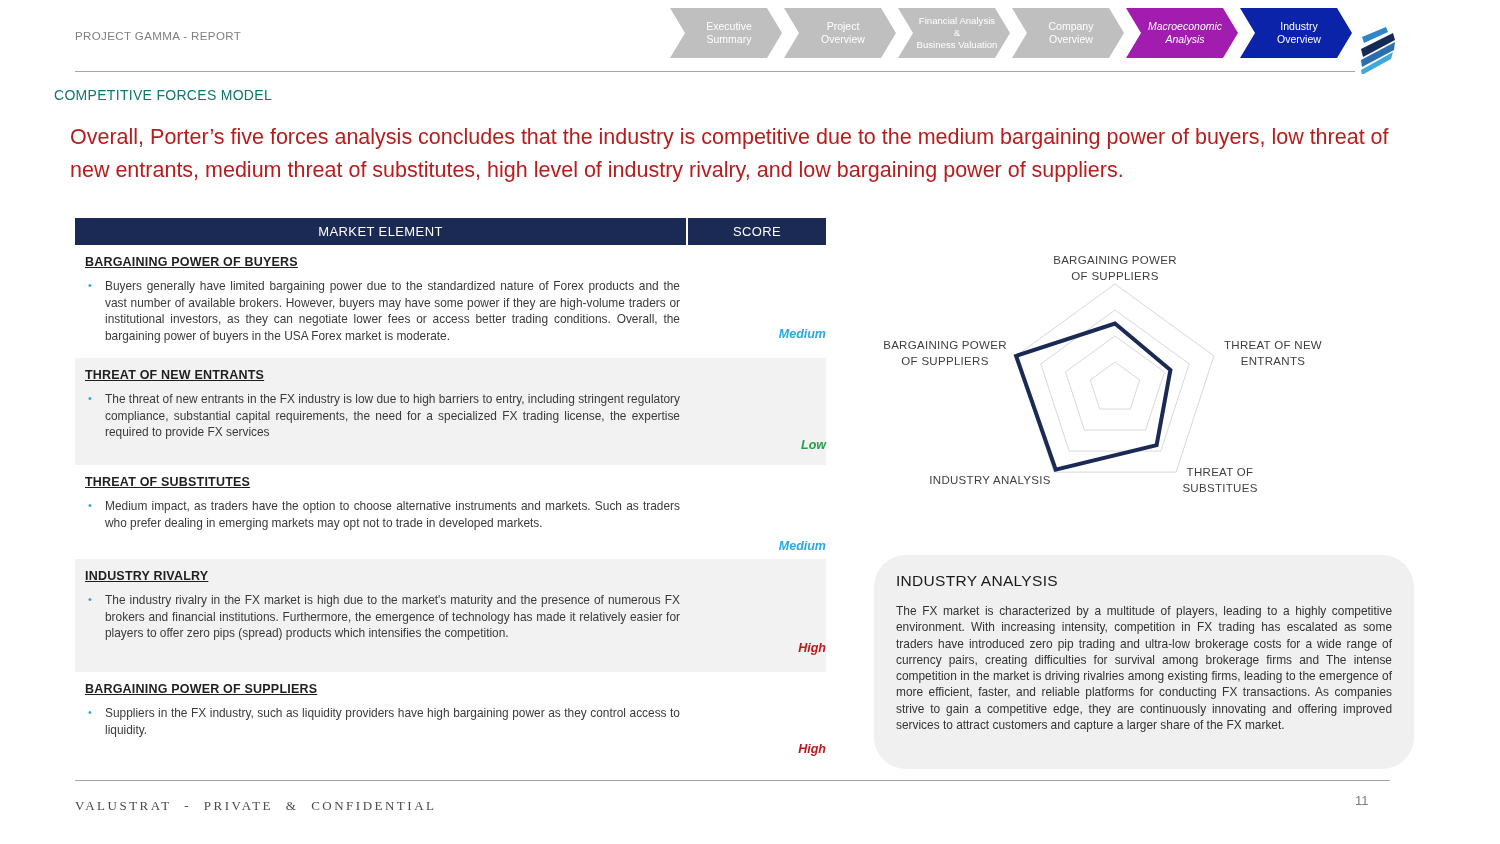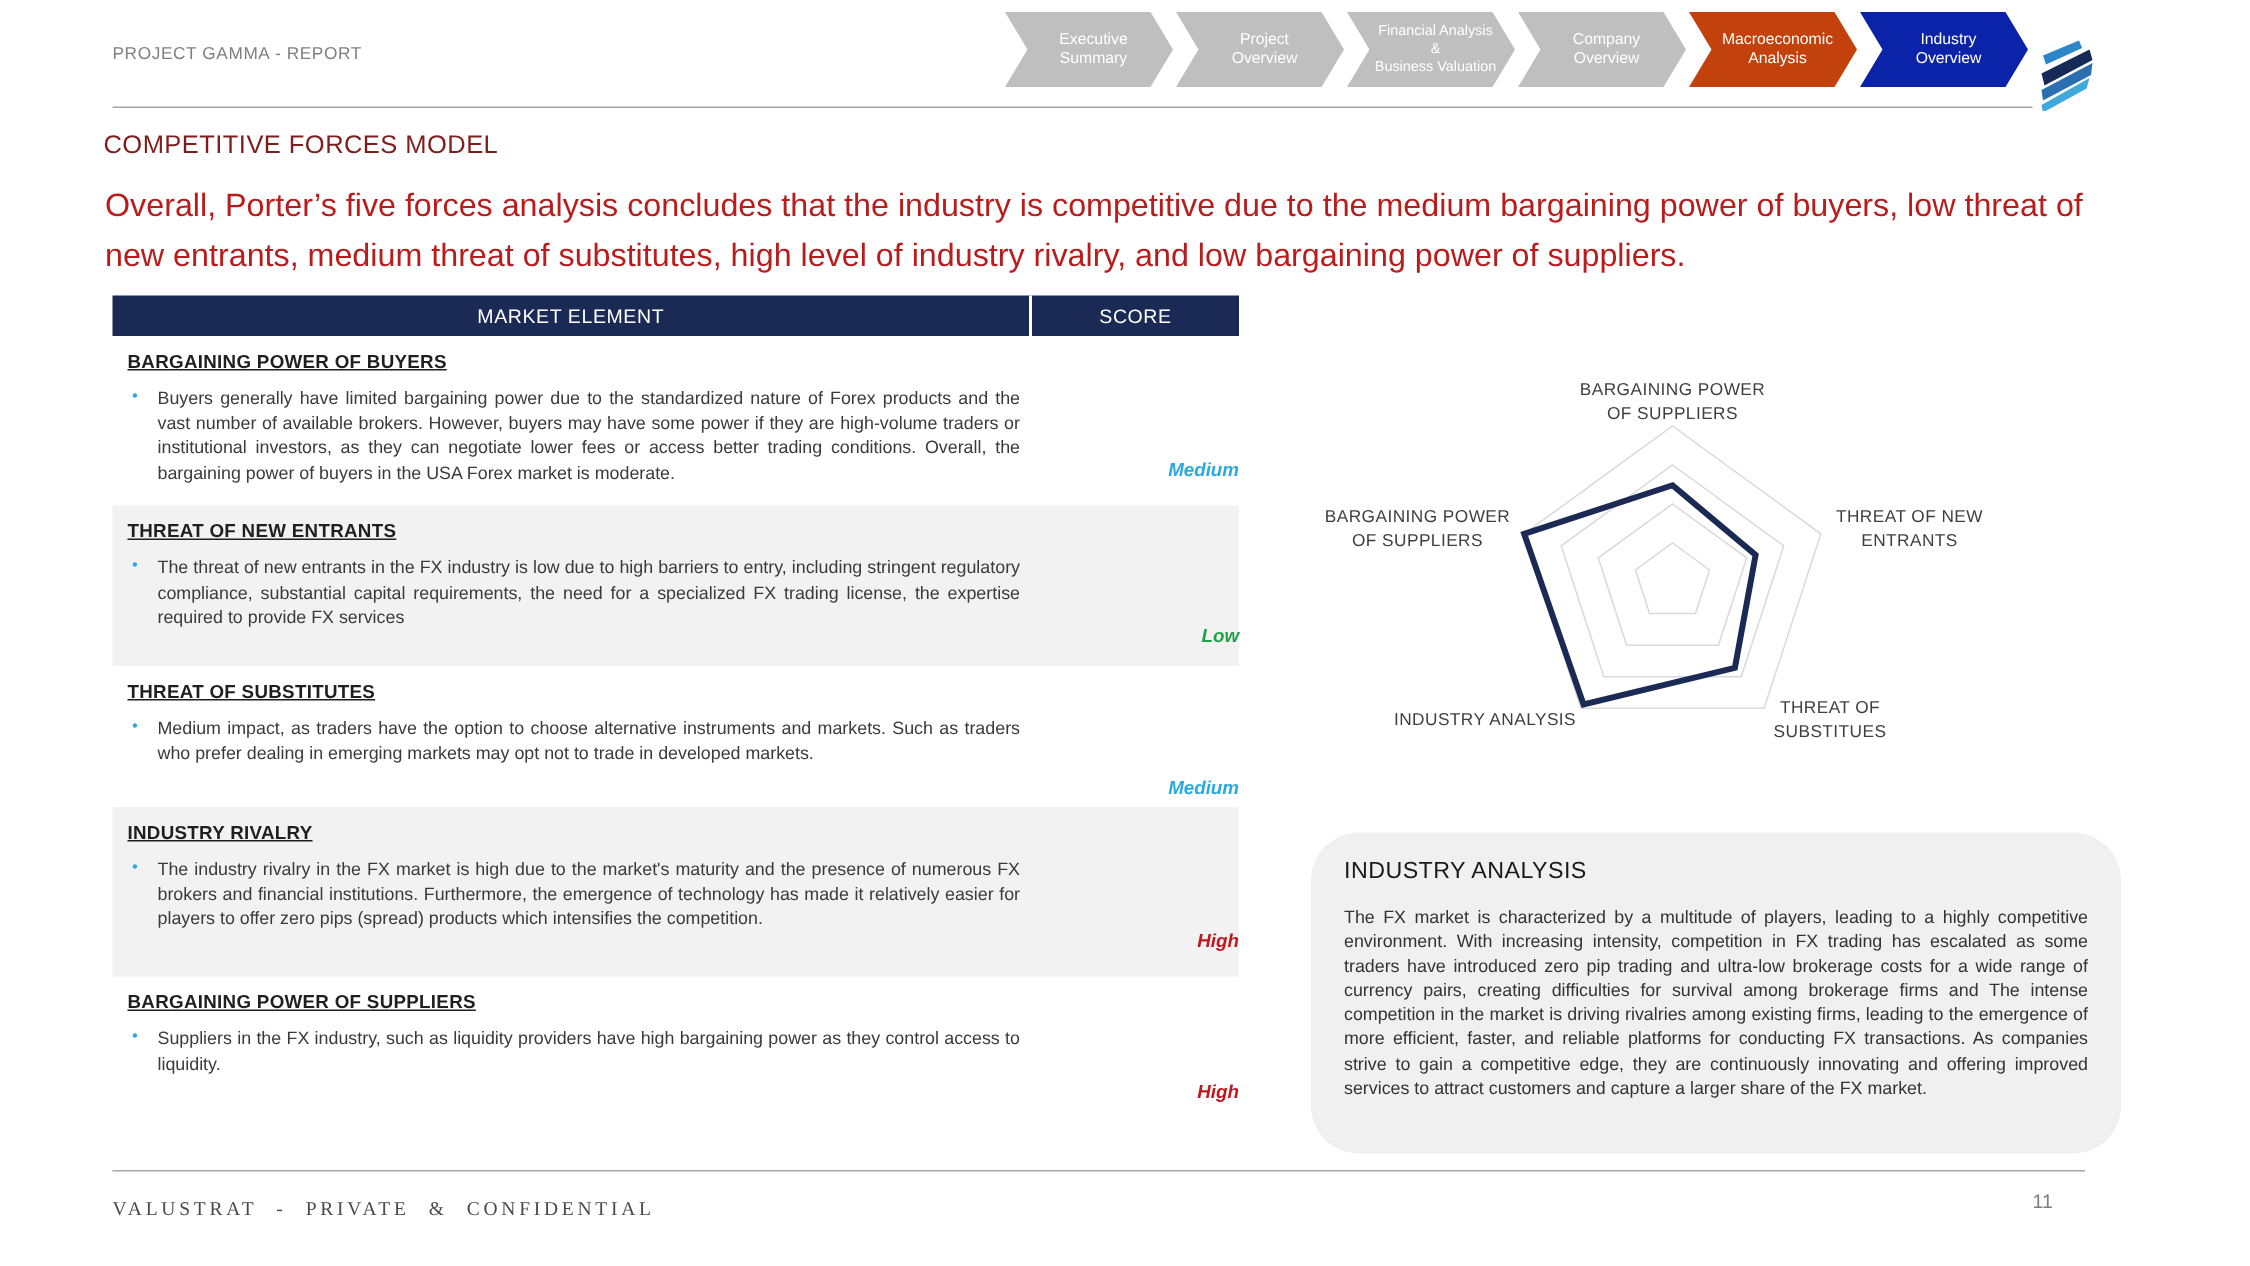--- a/index.html
+++ b/index.html
@@ -11,21 +11,21 @@
   .header-rule { position:absolute; left:75px; top:71px; width:1280px; height:1px; background:#a6a6a6; }
   .crumbs { position:absolute; left:668px; top:8px; display:flex; height:44px; }
   .crumb { position:relative; width:112px; height:50px; margin-left:2px; color:#fff;
            display:flex; align-items:center; justify-content:center; text-align:center;
            font-size:10.5px; line-height:1.25; white-space:pre-line; padding:0 10px 0 16px;
            clip-path:polygon(0 0, calc(100% - 15px) 0, 100% 50%, calc(100% - 15px) 100%, 0 100%, 15px 50%); }
   .crumb.small { font-size:9.6px; }
   .logo { position:absolute; left:1352px; top:22px; }
 
   
-  .kicker { position:absolute; left:69px; top:87px; font-size:17px; color:#7f1d1d; letter-spacing:.3px; }
+  .kicker { position:absolute; left:54px; top:87px; font-size:14px; color:#0f766e; letter-spacing:.3px; }
   .main-title { position:absolute; left:70px; top:121px; width:1320px; font-size:21.5px; line-height:1.55; }
 
   
   .forces-table { position:absolute; left:75px; top:197px; width:751px; }
   .t-head { display:grid; grid-template-columns:611px 140px; height:27px; }
   .t-head .cell { color:#fff; font-size:13px; display:flex; align-items:center; justify-content:center; letter-spacing:.4px; }
   .t-head .cell + .cell { border-left:2px solid #fff; }
   .t-row { display:grid; grid-template-columns:611px 140px; }
   .t-row.shaded { background:#f2f2f2; }
   .t-row:nth-of-type(2) { height:113px; }
@@ -78,42 +78,42 @@
   <div class="crumbs">
     <div class="crumb" style="background-color: rgb(191, 191, 191);">Executive
 Summary</div>
     <div class="crumb" style="background-color: rgb(191, 191, 191);">Project
 Overview</div>
     <div class="crumb small" style="background-color: rgb(191, 191, 191);">Financial Analysis
 &amp;
 Business Valuation</div>
     <div class="crumb" style="background-color: rgb(191, 191, 191);">Company
 Overview</div>
-    <div class="crumb" style="background-color: #c2410c;">Macroeconomic
+    <div class="crumb" style="background-color: #a21caf; font-style: italic;">Macroeconomic
 Analysis</div>
     <div class="crumb" style="background-color: rgb(11, 35, 168);">Industry
 Overview</div>
   </div>
 
   <div class="logo">
     <svg width="46" height="52" viewBox="0 0 46 52">
       <polygon points="10,15 34,5 36,10 12,21" fill="#2C86C8"></polygon>
       <polygon points="9,27 41,11 43,18 11,35" fill="#152A56"></polygon>
       <polygon points="9,38 43,20 42,28 10,45" fill="#2C6FB0"></polygon>
       <polygon points="9,48 41,30 39,37 10,53" fill="#3FA9DC"></polygon>
     </svg>
   </div>
 
   <div class="header-rule"></div>
 
   <div class="kicker">COMPETITIVE FORCES MODEL</div>
   <div class="main-title" style="color: #b91c1c;">Overall, Porter’s five forces analysis concludes that the industry is competitive due to the medium bargaining power of buyers, low threat of new entrants, medium threat of substitutes, high level of industry rivalry, and low bargaining power of suppliers.</div>
 
   <div class="forces-table">
-    <div class="t-head" style="background-color: rgb(27, 42, 85);">
+    <div class="t-head" style="background-color: rgb(27, 42, 85); margin-top: 21px;">
       <div class="cell">MARKET ELEMENT</div>
       <div class="cell">SCORE</div>
     </div>
 
     <div class="t-row">
       <div>
         <div class="row-heading">BARGAINING POWER OF BUYERS</div>
         <div class="row-body">
           <span class="bullet" style="color: rgb(41, 169, 224);">•</span>
           <span>Buyers generally have limited bargaining power due to the standardized nature of Forex products and the vast number of available brokers. However, buyers may have some power if they are high-volume traders or institutional investors, as they can negotiate lower fees or access better trading conditions. Overall, the bargaining power of buyers in the USA Forex market is moderate.</span>

